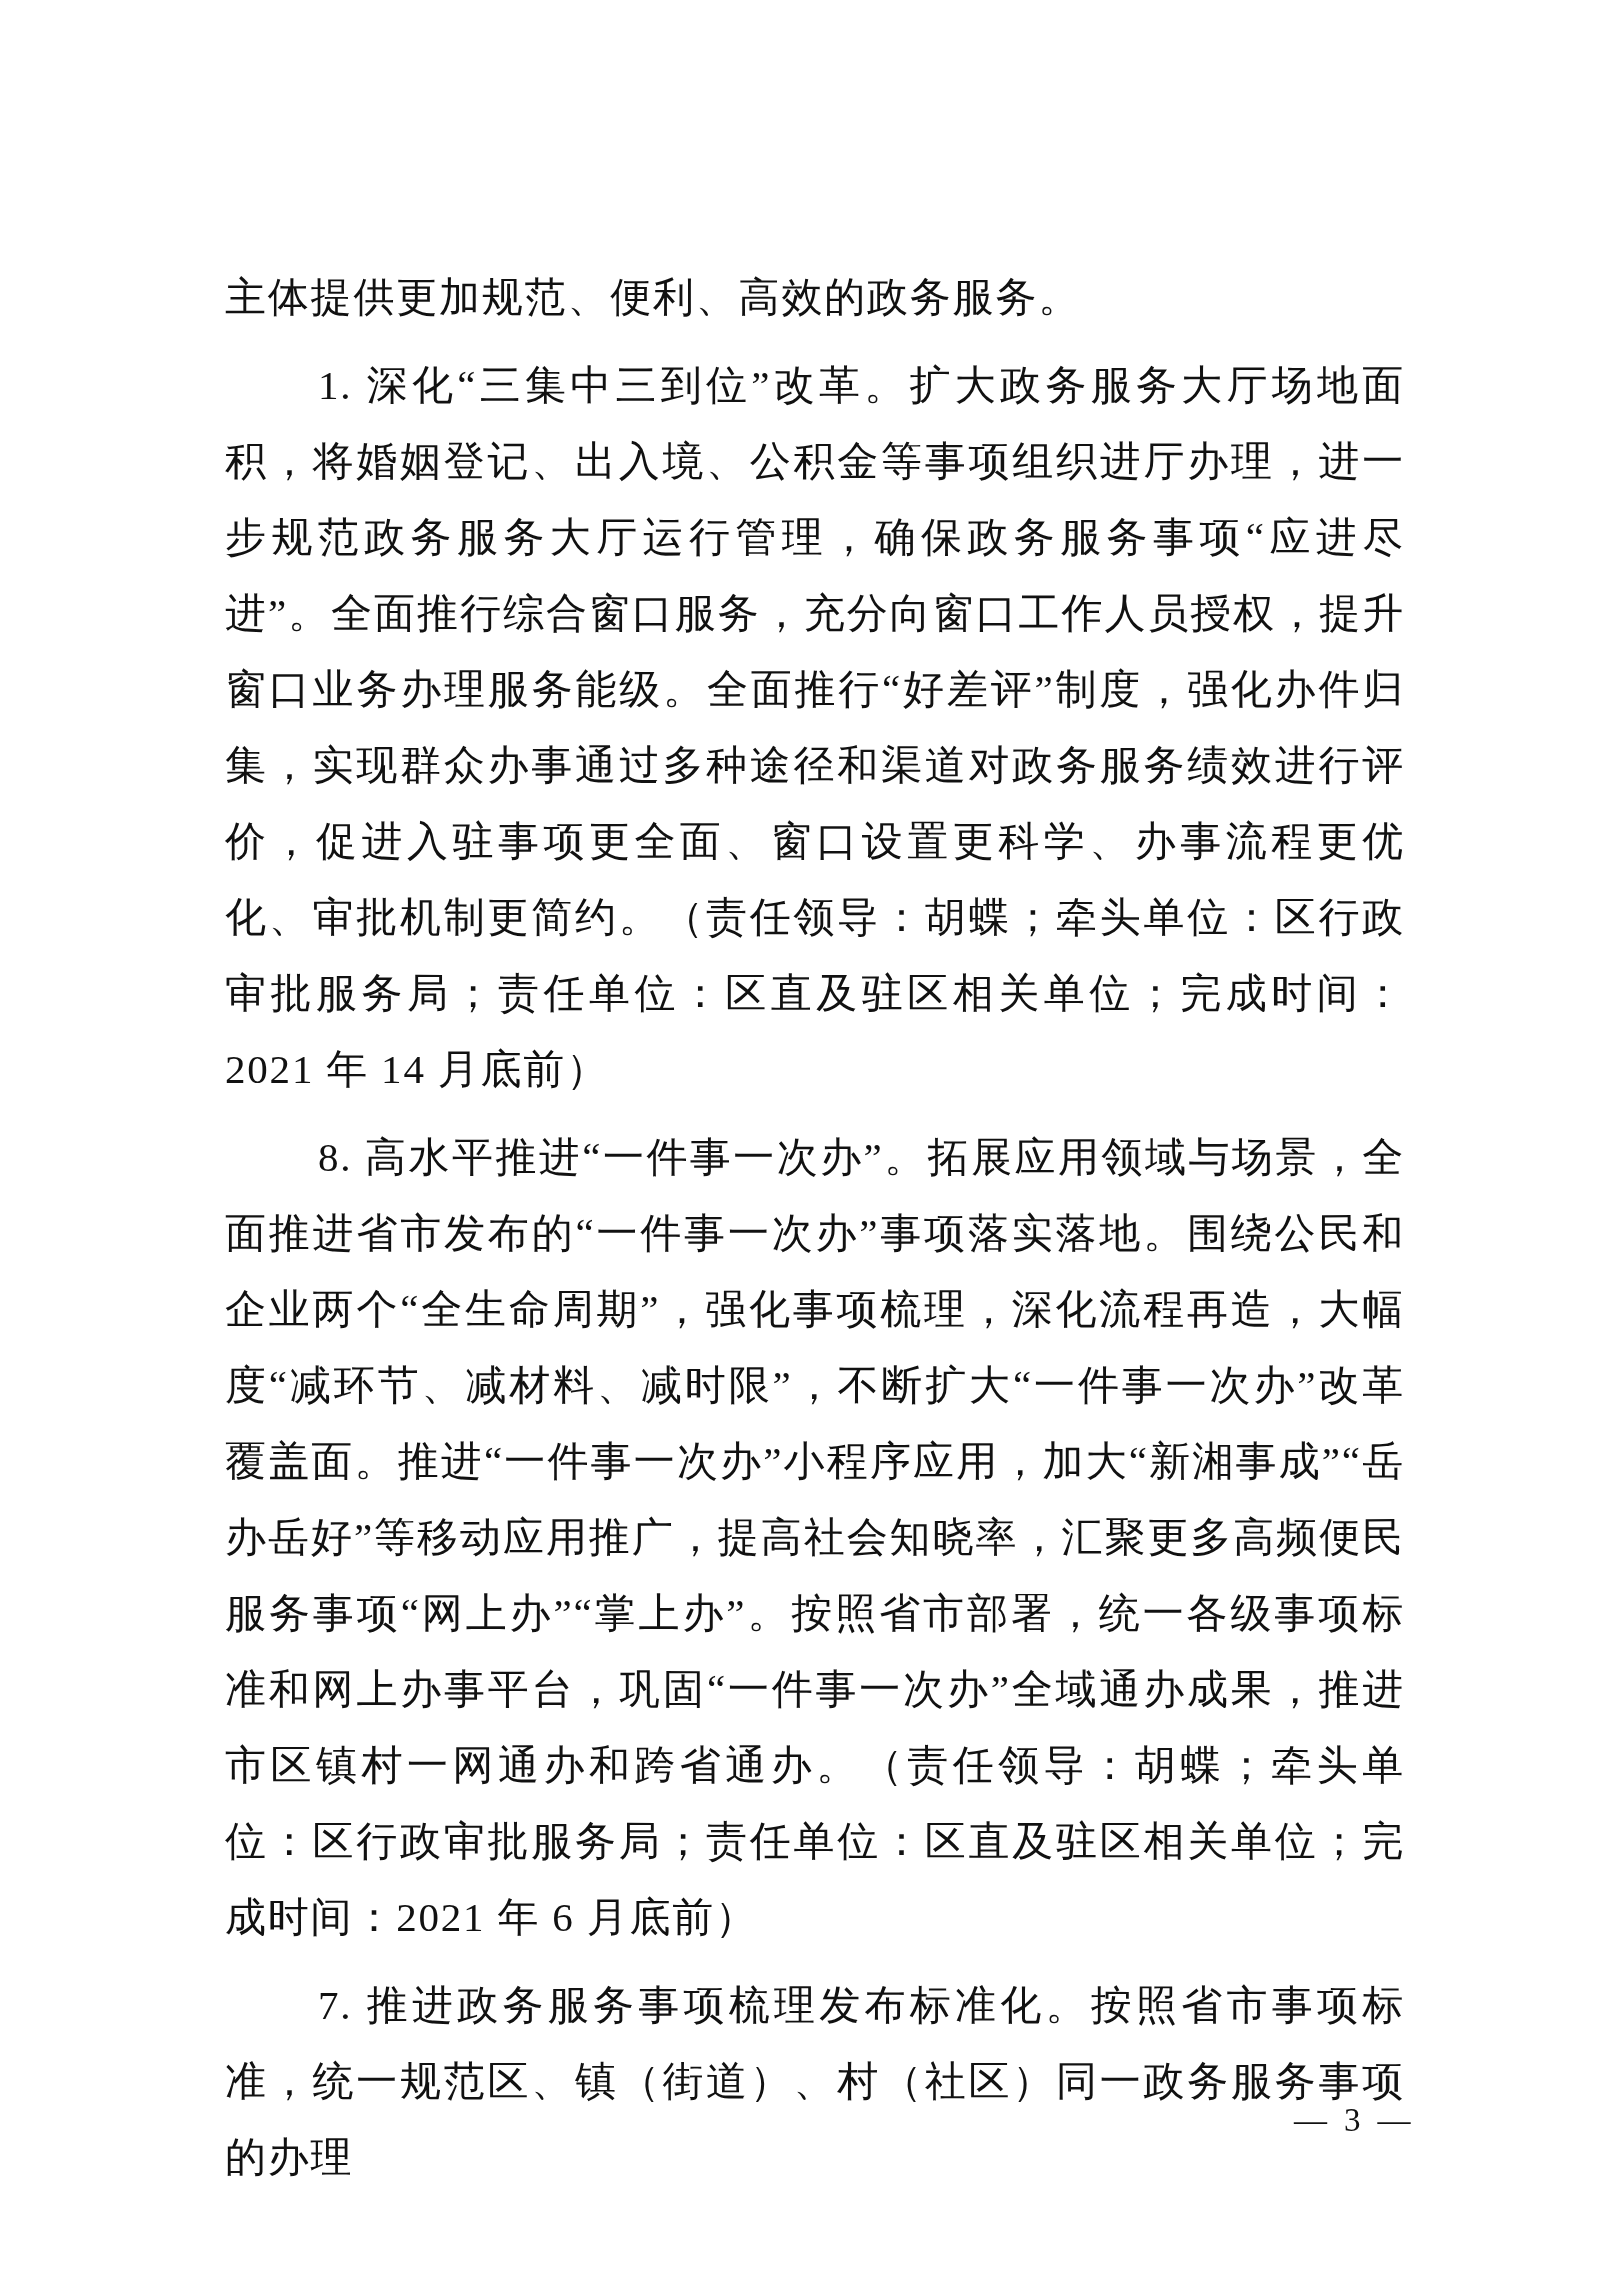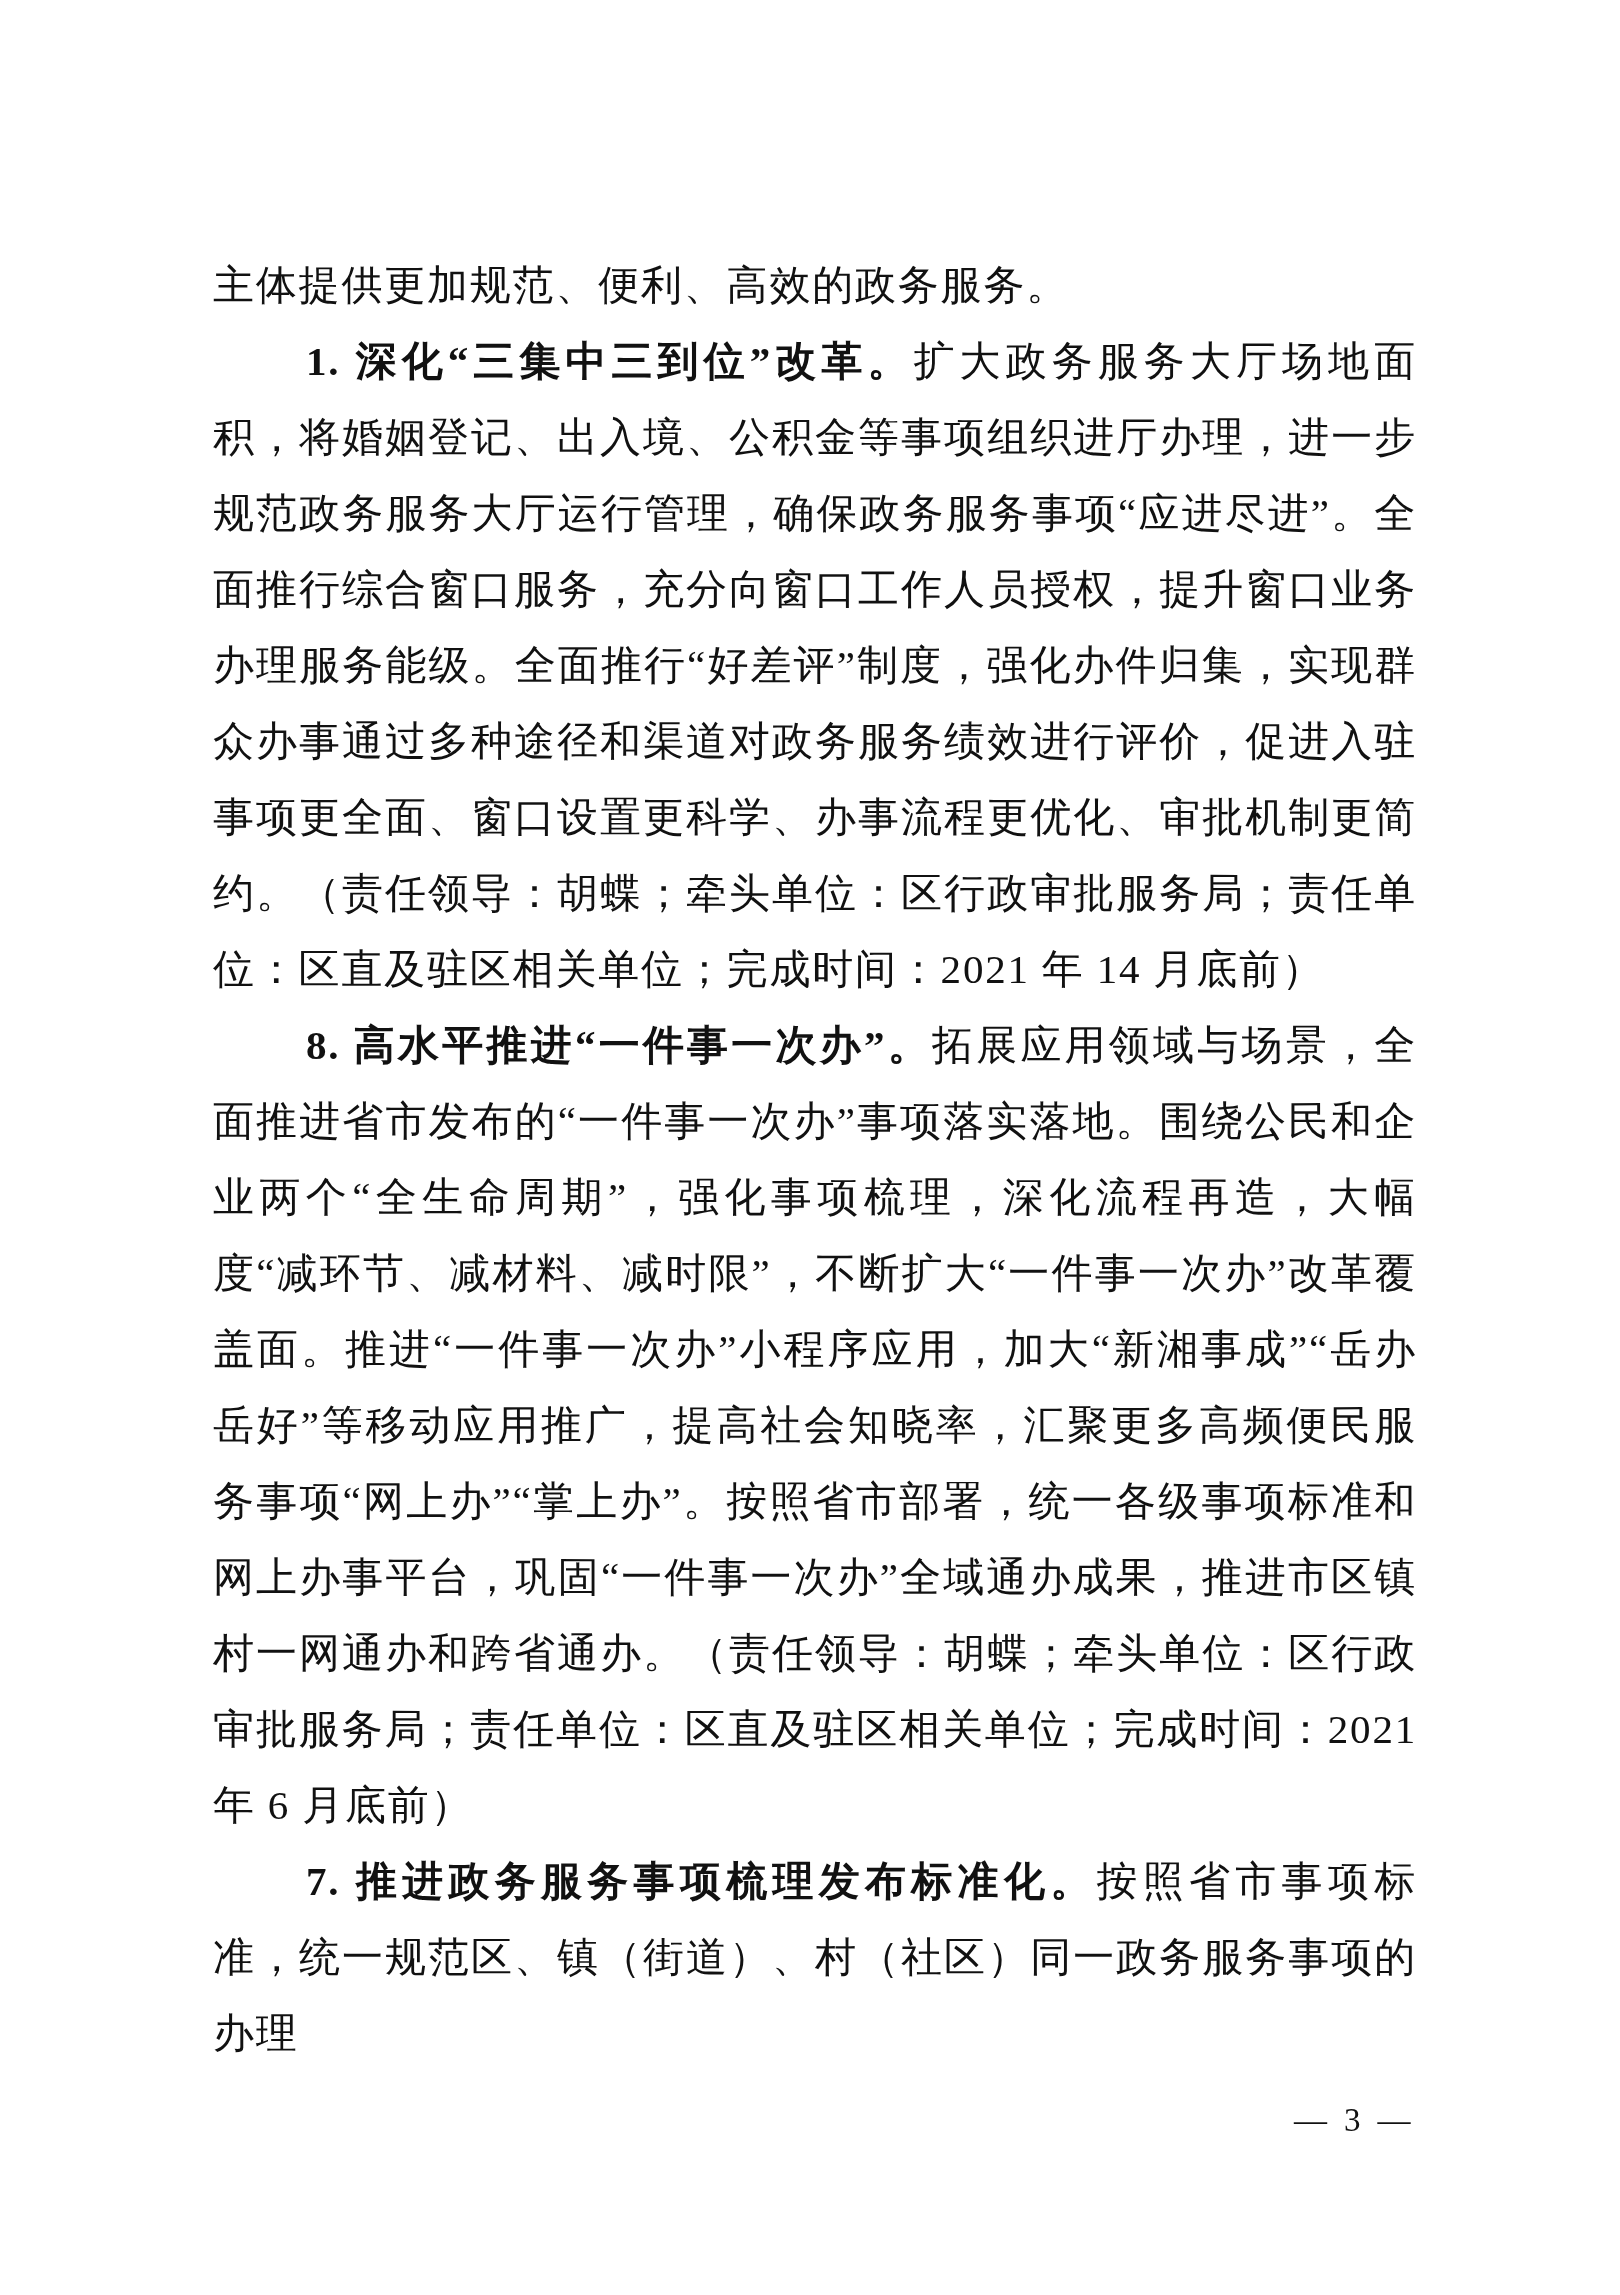--- a/index.html
+++ b/index.html
@@ -25,29 +25,29 @@
     top: 247px;
     width: 1204px;
     font-size: 41px;
     line-height: 76px;
     color: #111111;
     text-align: justify;
     text-justify: inter-ideograph;
     letter-spacing: 1.8px;
   }
   .para {
-    margin: 0;
+    margin: 12px;
     padding: 0;
     text-indent: 93px;
   }
   .para.no-indent {
     text-indent: 0;
   }
   .para b {
-    font-weight: 700;
+    font-weight: 400;
   }
   .footer {
     position: absolute;
     top: 2102px;
     right: 206px;
     font-size: 33px;
     line-height: 37px;
     color: #111111;
     letter-spacing: 4.4px;
     white-space: nowrap;

